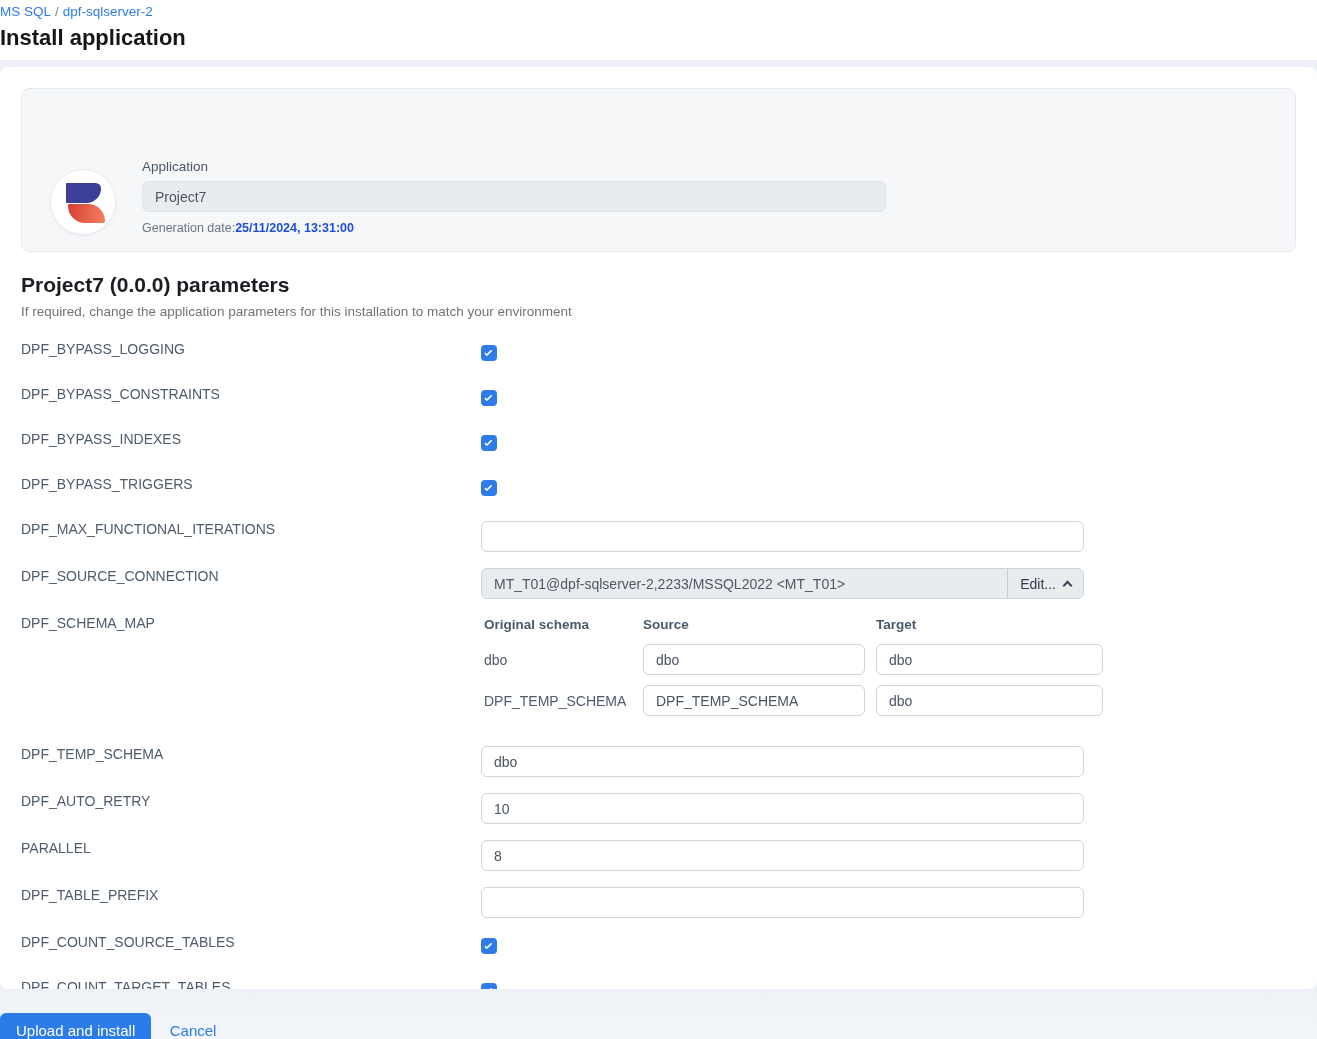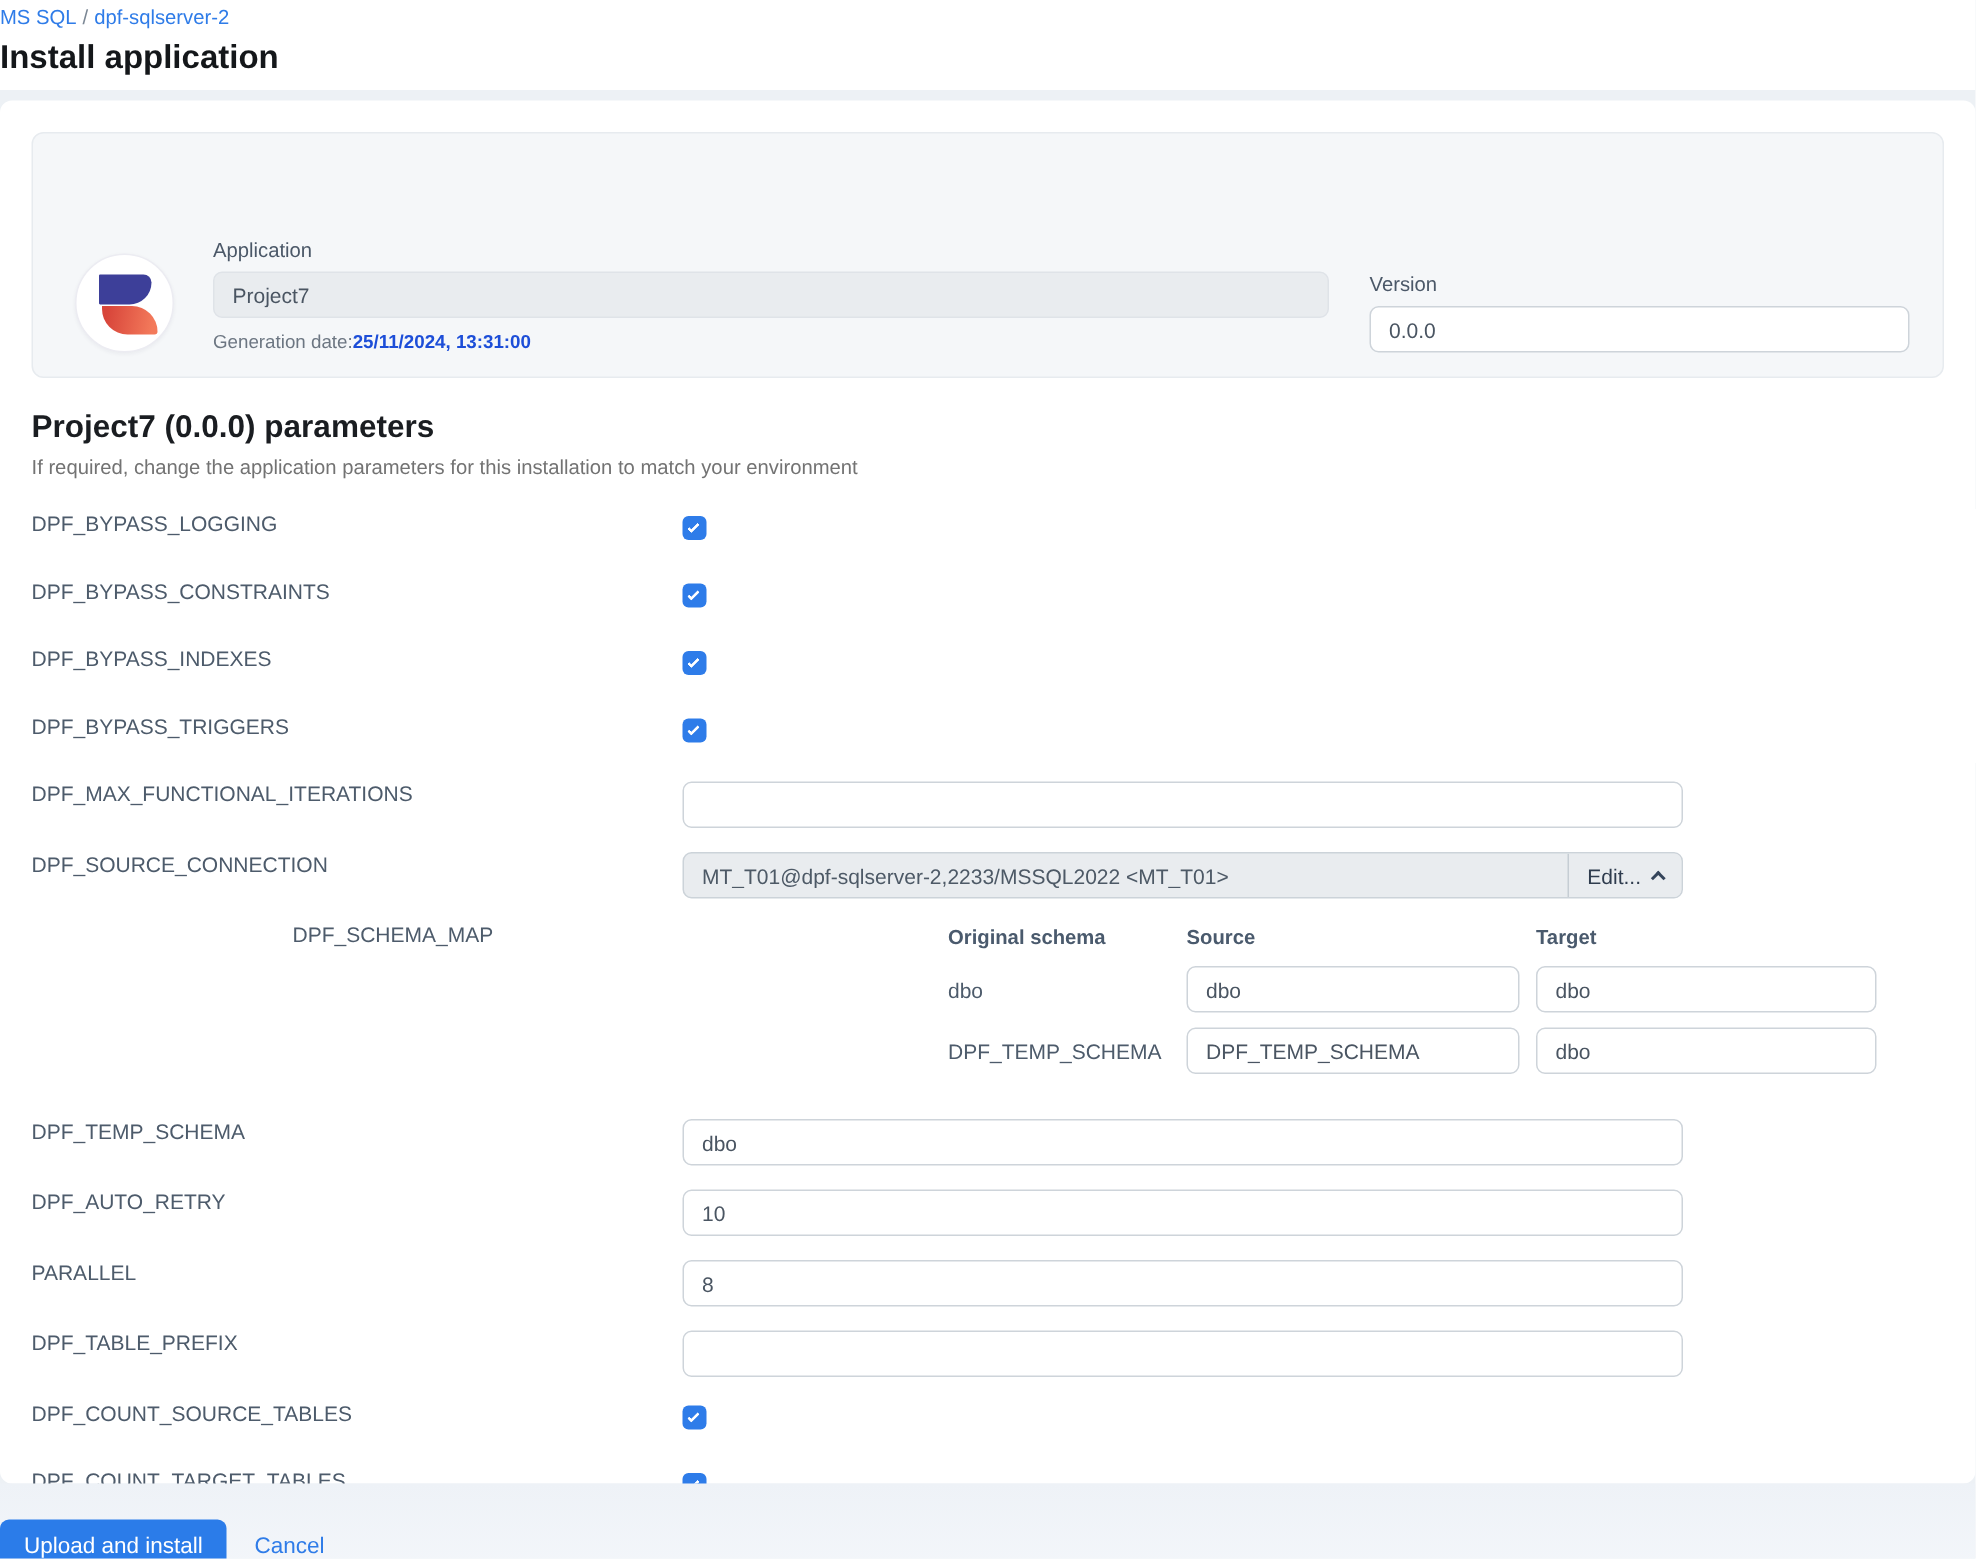--- a/index.html
+++ b/index.html
@@ -54,21 +54,21 @@
   .version-col { margin-left:27px; width:360px; flex:none; }
 
   
   .params-heading { margin-top:22px; font-size:21px; font-weight:700; color:#1a1d21; line-height:22px; }
   .params-sub { margin-top:7px; font-size:13.5px; color:#737373; line-height:17px; }
   .params-rows { margin-top:21px; }
   .prow { display:flex; align-items:flex-start; min-height:29px; margin-bottom:16px; }
   .prow.tall { min-height:31px; }
   .prow.top { align-items:flex-start; }
   .plabel { width:434px; flex:none; font-size:14px; color:#4d5b6b; line-height:17px; }
-  .pcontrol { width:667px; flex:none; }
+  .pcontrol { width:603px; flex:none;margin-left:26px; }
 
   
   .checkbox {
     width:16px; height:16px; border-radius:4px; background:#2e7ce9;
     display:inline-flex; align-items:center; justify-content:center; cursor:pointer;
   }
   .check-icon {
     width:8px; height:4px; border-left:2px solid #fff; border-bottom:2px solid #fff;
     transform:rotate(-45deg) translate(0,-1px); border-radius:1px;
   }
@@ -96,21 +96,21 @@
   .schema-head { display:flex; margin-bottom:12px; margin-top:2px; }
   .sh-cell { font-size:13.5px; font-weight:700; color:#4a5a6d; }
   .col1 { width:162px; flex:none; padding-left:3px; }
   .col2 { width:222px; flex:none; margin-right:11px; }
   .col3 { width:227px; flex:none; }
   .schema-row { display:flex; align-items:center; margin-bottom:10px; }
   .sr-orig { width:162px; flex:none; font-size:14px; color:#4d5b6b; padding-left:3px; }
   .schema-row .tinput { display:inline-block; }
   .schema-row .tinput.col2 { width:222px; }
   .schema-row .tinput.col3 { width:227px; }
-  .prow.schema { margin-bottom:20px;justify-content:flex-end; }
+  .prow.schema { margin-bottom:20px; }
 
   
   .footer {
     height:55px; padding-top:24px;
     background:linear-gradient(#eef2f7, #f3f6fa);
   }
   .btn-primary {
     background:#2b7ce9; color:#fff; border:none; border-radius:6px;
     padding:9px 16px; font-family:"Liberation Sans", sans-serif; font-size:15px; cursor:pointer;
   }
@@ -130,24 +130,20 @@
 
   <div class="app-card">
     <div class="logo">
       <div class="logo-top"></div>
       <div class="logo-bottom"></div>
     </div>
     <div class="app-col">
       <div class="field-label">Application</div>
       <input class="tinput readonly" readonly="" value="Project7" style="">
       <div class="gen-date"><span>Generation date:</span><b>25/11/2024, 13:31:00</b></div>
-    </div>
-    <div class="version-col">
-      <div class="field-label">Version</div>
-      <input class="tinput" value="0.0.0" style="">
     </div>
   </div>
 
   <div class="params-heading">Project7 (0.0.0) parameters</div>
   <div class="params-sub">If required, change the application parameters for this installation to match your environment</div>
 
   <div class="params-rows">
 
     <div class="prow">
       <div class="plabel">DPF_BYPASS_LOGGING</div>

